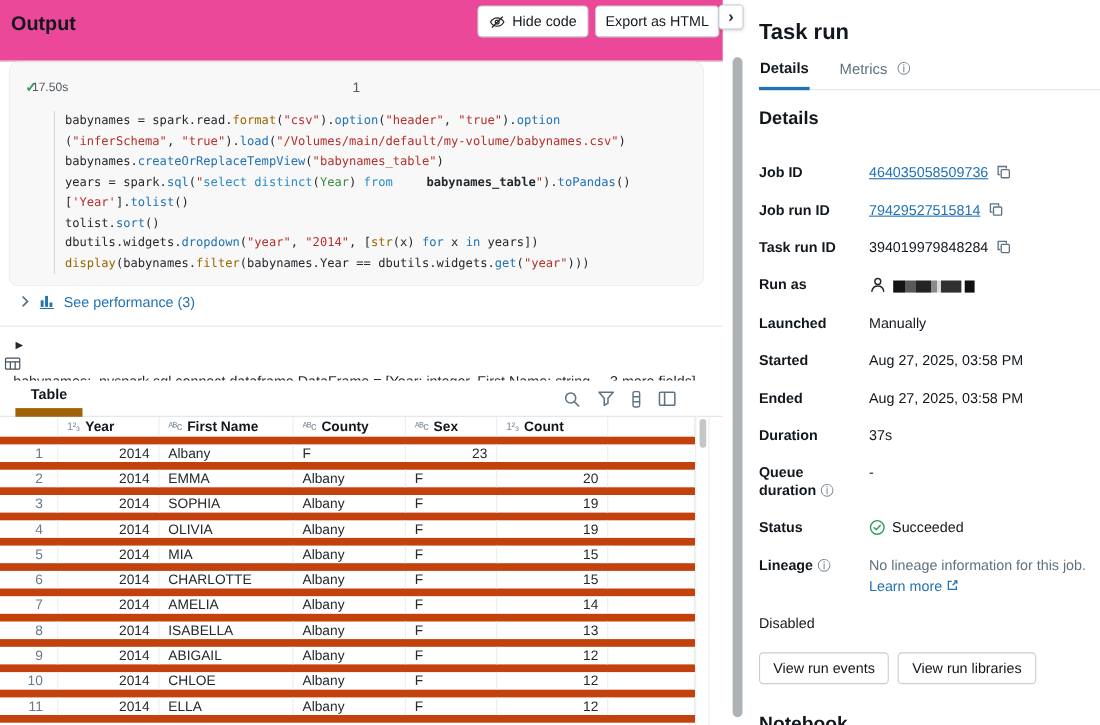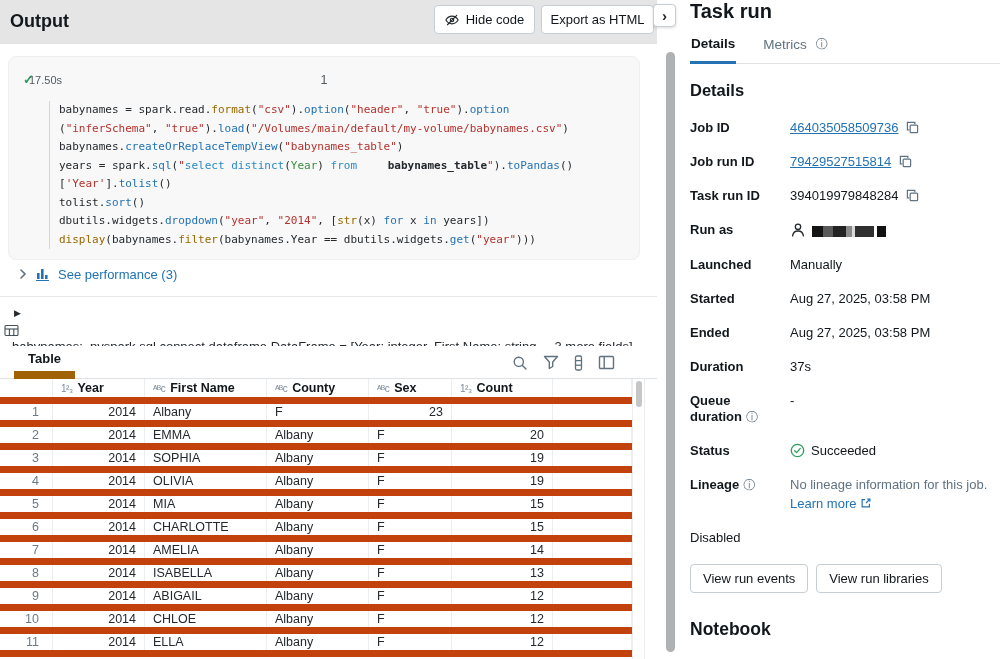--- a/index.html
+++ b/index.html
@@ -1,22 +1,22 @@
 <!DOCTYPE html>
 <html><head>
 <meta charset="utf-8">
 <style>
   * { margin:0; padding:0; box-sizing:border-box; }
   body { background:#fff; }
   .page { position:relative; width:1000px; height:659px; background:#fff;
           font-family:"Liberation Sans",sans-serif; color:#24292E; overflow:hidden; }
 
   
-  .main-header { position:absolute; left:0; top:0; width:657px; height:44px;
-                 border-bottom:1px solid #E0E3E6; background:#e5e5e5; }
+  .main-header { position:absolute; left:0; top:0; width:657px; height:56px;
+                 border-bottom:1px solid #E0E3E6; background:#ec4899; }
   .page-title { position:absolute; left:10px; top:11px; font-size:18px; font-weight:700; color:#11171C; }
   .hbtn { position:absolute; top:5px; height:29px; display:flex; align-items:center; justify-content:center;
           gap:7px; background:#fff; border:1px solid #C5CDD5; border-radius:4px; font-size:13px;
           color:#11171C; cursor:pointer; font-family:inherit; }
   .btn-hide { left:434px; width:101px; }
   .btn-export { left:541px; width:113px; }
   .collapse-btn { position:absolute; left:653px; top:4px; width:23px; height:23px; background:#fff;
                   border:1px solid #C5CDD5; border-radius:4px; box-shadow:0 1px 3px rgba(0,0,0,.14);
                   display:flex; align-items:center; justify-content:center; font-size:15px; font-weight:700;
                   color:#24292E; cursor:pointer; z-index:5; }
@@ -70,28 +70,28 @@
   .thead .tcell { font-weight:700; color:#11171C; gap:5px; }
   .type-icon { font-size:10px; color:#7C8B9B; font-weight:400; letter-spacing:-0.5px; }
 
   .table-gutter { position:absolute; left:632px; top:379px; width:13px; height:280px;
                   border-left:1px solid #EBEDEF; border-right:1px solid #EBEDEF; background:#fff; }
   .table-thumb { position:absolute; left:3px; top:2px; width:6px; height:26px; background:#C6C6C6; border-radius:3px; }
   .panel-thumb { position:absolute; left:666px; top:52px; width:9px; height:600px; background:#AEB2B5; border-radius:5px; }
 
   
   .sidebar { position:absolute; left:679px; top:0; width:321px; height:659px; background:#fff; padding-left:11px; }
-  .sb-title { margin-top:0; font-size:20px; font-weight:700; color:#11171C; }
+  .sb-title { margin-top:18px; font-size:20px; font-weight:700; color:#11171C; }
   .sb-tabs { display:flex; gap:26px; margin-top:13px; border-bottom:1px solid #E0E3E6; }
   .sb-tab { padding:0 1px 8px; font-size:13.5px; font-weight:700; color:#11171C;
             border-bottom:3px solid transparent; margin-bottom:-1px; cursor:pointer; }
   .sb-tab.active { border-color:#2272B4; }
   .sb-tab.inactive { color:#5F7281; font-weight:400; display:flex; align-items:center; gap:5px; }
   .sb-heading { margin-top:17px; font-size:16.5px; font-weight:700; color:#11171C; }
-  .fields { margin-top:20px; font-size:13px; }
+  .fields { margin-top:31px; font-size:13px; }
   .field { display:flex; margin-bottom:18px; }
   .f-label { flex:0 0 100px; color:#11171C; font-weight:600; line-height:16px; padding-right:6px; }
   .f-value { flex:1; line-height:16px; color:#11171C; }
   .info-ic { color:#5F7281; font-weight:400; font-size:12px; margin-left:4px; cursor:pointer; }
   .lnk { color:#2272B4; text-decoration:underline; cursor:pointer; }
   .muted { color:#5F7281; }
   .copy-ic { display:inline-block; margin-left:8px; vertical-align:-2px; cursor:pointer; }
   .redact { display:inline-block; width:62px; height:11px; vertical-align:middle; margin-left:6px;
             background:linear-gradient(90deg,#141414 0 18%,#5a5a5a 18% 34%,#232323 34% 55%,#8a8a8a 55% 64%,#d9d9d9 64% 70%,#303030 70% 100%); }
   .redact2 { display:inline-block; width:9px; height:11px; background:#111; vertical-align:middle; margin-left:3px; }

